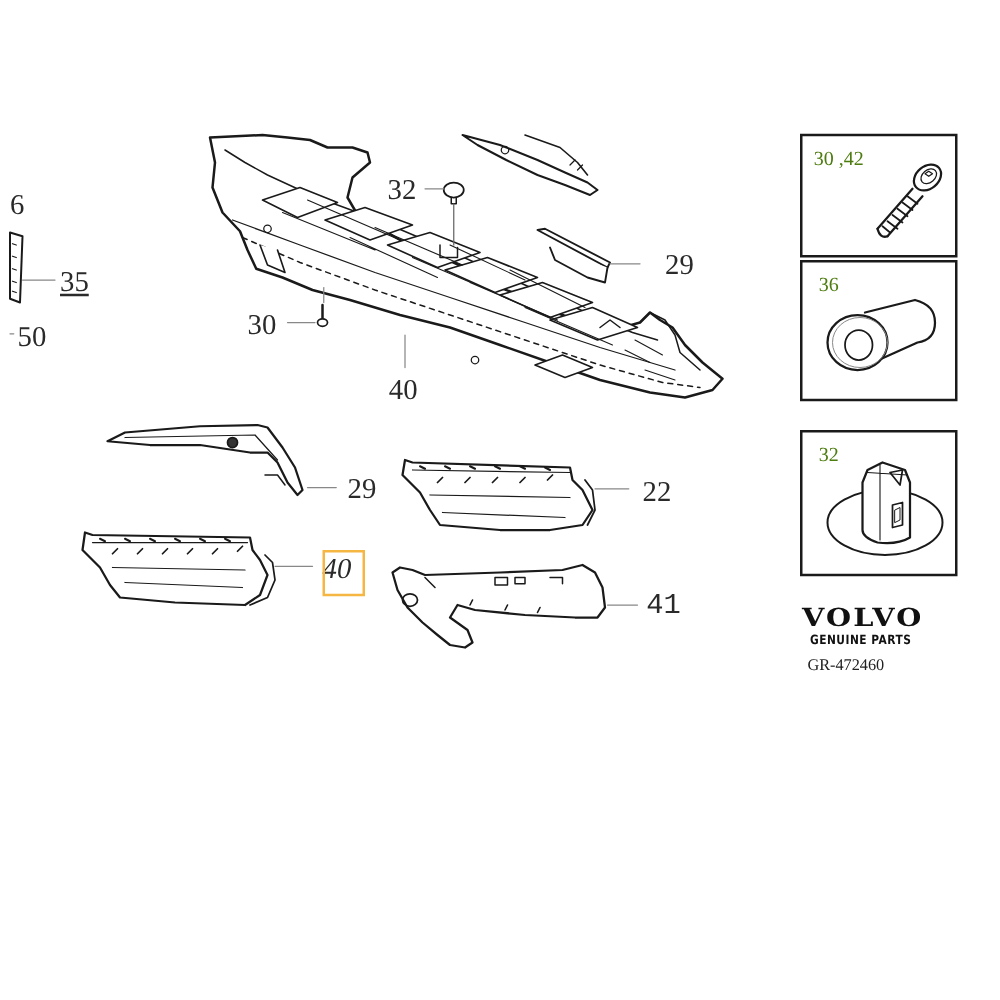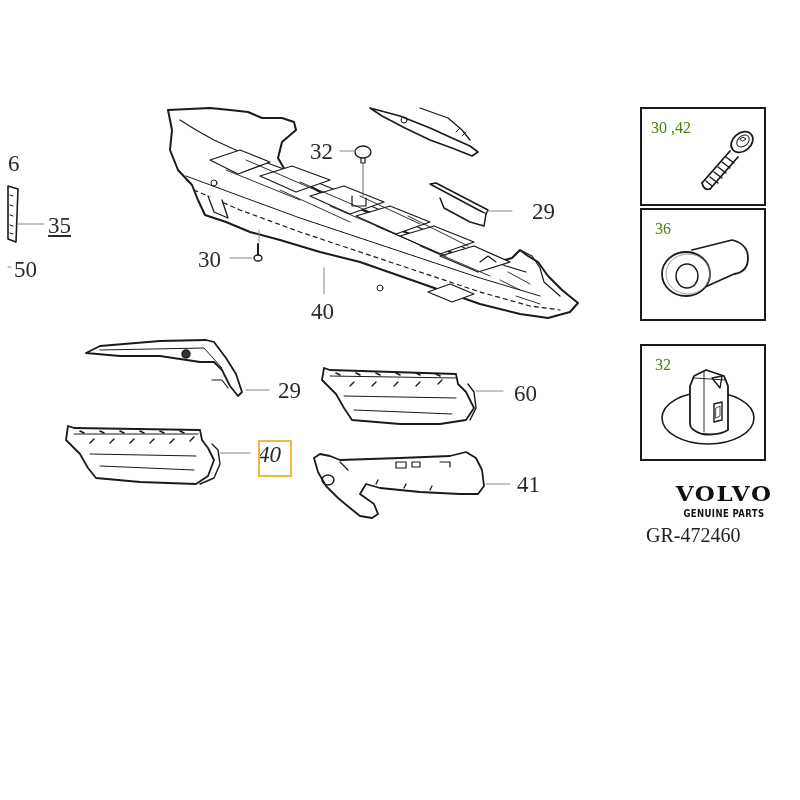--- a/index.html
+++ b/index.html
@@ -3,24 +3,24 @@
   <meta charset="utf-8">
   <style>
     html, body { margin: 0; padding: 0; background: #ffffff; }
     body { width: 800px; height: 800px; position: relative; overflow: hidden; font-family: "Liberation Serif", "DejaVu Serif", serif; color: #222; }
     .stage { position: absolute; left: 0; top: 0; width: 800px; height: 800px; }
     svg.art { position: absolute; left: 0; top: 0; width: 800px; height: 800px; }
     .callout { position: absolute; font-size: 23px; line-height: 1; color: #2a2a2a; white-space: nowrap; }
     .highlight-box { position: absolute; border: 2px solid #f5b642; box-sizing: border-box; }
     .inset { position: absolute; border: 2.5px solid #1a1a1a; box-sizing: border-box; background: #fff; }
     .inset .inset-label { position: absolute; left: 12px; top: 10px; font-size: 16px; color: #4d7c0f; white-space: nowrap; }
-    .brand { position: absolute; left: 668px; top: 482px; width: 112px; text-align: center; }
+    .brand { position: absolute; left: 648px; top: 482px; width: 112px; }
     .brand-name { font-family: "DejaVu Serif", "Liberation Serif", serif; font-weight: bold; font-size: 20px; letter-spacing: 1.5px; color: #111; transform: scaleX(1.15); display: inline-block; }
     .brand-sub { font-family: "DejaVu Sans", "Liberation Sans", sans-serif; font-weight: bold; font-size: 8.5px; letter-spacing: 0.4px; color: #111; margin-top: 2px; transform: scaleY(1.2); }
-    .diagram-id { position: absolute; left: 646px; top: 524px; font-size: 20px; color: #222; }
+    .diagram-id { position: absolute; left: 646px; top: 524px; font-size: 13px; color: #222; }
   </style>
 </head>
 <body>
 
 <div class="stage">
 
   <svg class="art" viewBox="0 0 800 800" fill="none" stroke="#1a1a1a" stroke-linejoin="round" stroke-linecap="round">
 
     <g>
       <path d="M8,186 L18,189 L16,242 L8,239 Z" stroke-width="1.6" fill="#fff"></path>
@@ -122,23 +122,23 @@
   </svg>
 
   <span class="callout" style="left:8px; top:152px;">6</span>
   <span class="callout" style="left:48px; top:214px;text-decoration:underline;">35</span>
   <span class="callout" style="left:14px; top:258px;">50</span>
   <span class="callout" style="left:310px; top:140px;">32</span>
   <span class="callout" style="left:532px; top:200px;">29</span>
   <span class="callout" style="left:198px; top:248px;">30</span>
   <span class="callout" style="left:311px; top:300px;">40</span>
   <span class="callout" style="left:278px; top:379px;">29</span>
-  <span class="callout" style="left:514px; top:382px;">60</span>
+  <span class="callout" style="left:514px; top:382px;">22</span>
   <span class="callout" style="left:258px; top:443px;font-style:italic;">40</span>
-  <span class="callout" style="left:517px; top:473px;">41</span>
+  <span class="callout" style="left:517px; top:473px;font-family:Liberation Mono, monospace;">41</span>
 
   <div class="highlight-box" style="left:258px; top:440px; width:34px; height:37px;"></div>
 
   <div class="inset" style="left:640px; top:107px; width:126px; height:99px;">
     <span class="inset-label" style="left:9px; top:10px;">30 ,42</span>
     <svg width="126" height="99" viewBox="0 0 126 99" style="position:absolute;left:0;top:0;" fill="none" stroke="#1a1a1a" stroke-linecap="round" stroke-linejoin="round">
       <ellipse cx="100" cy="33" rx="12" ry="9" transform="rotate(-40 100 33)" stroke-width="1.8" fill="#fff"></ellipse>
       <ellipse cx="101" cy="32" rx="7" ry="5" transform="rotate(-40 101 32)" stroke-width="1"></ellipse>
       <path d="M98,30 l3,-2 l3,2 l-3,2 Z" stroke-width="1"></path>
       <path d="M88,42 L60,74 M96,48 L68,80" stroke-width="1.8"></path>

